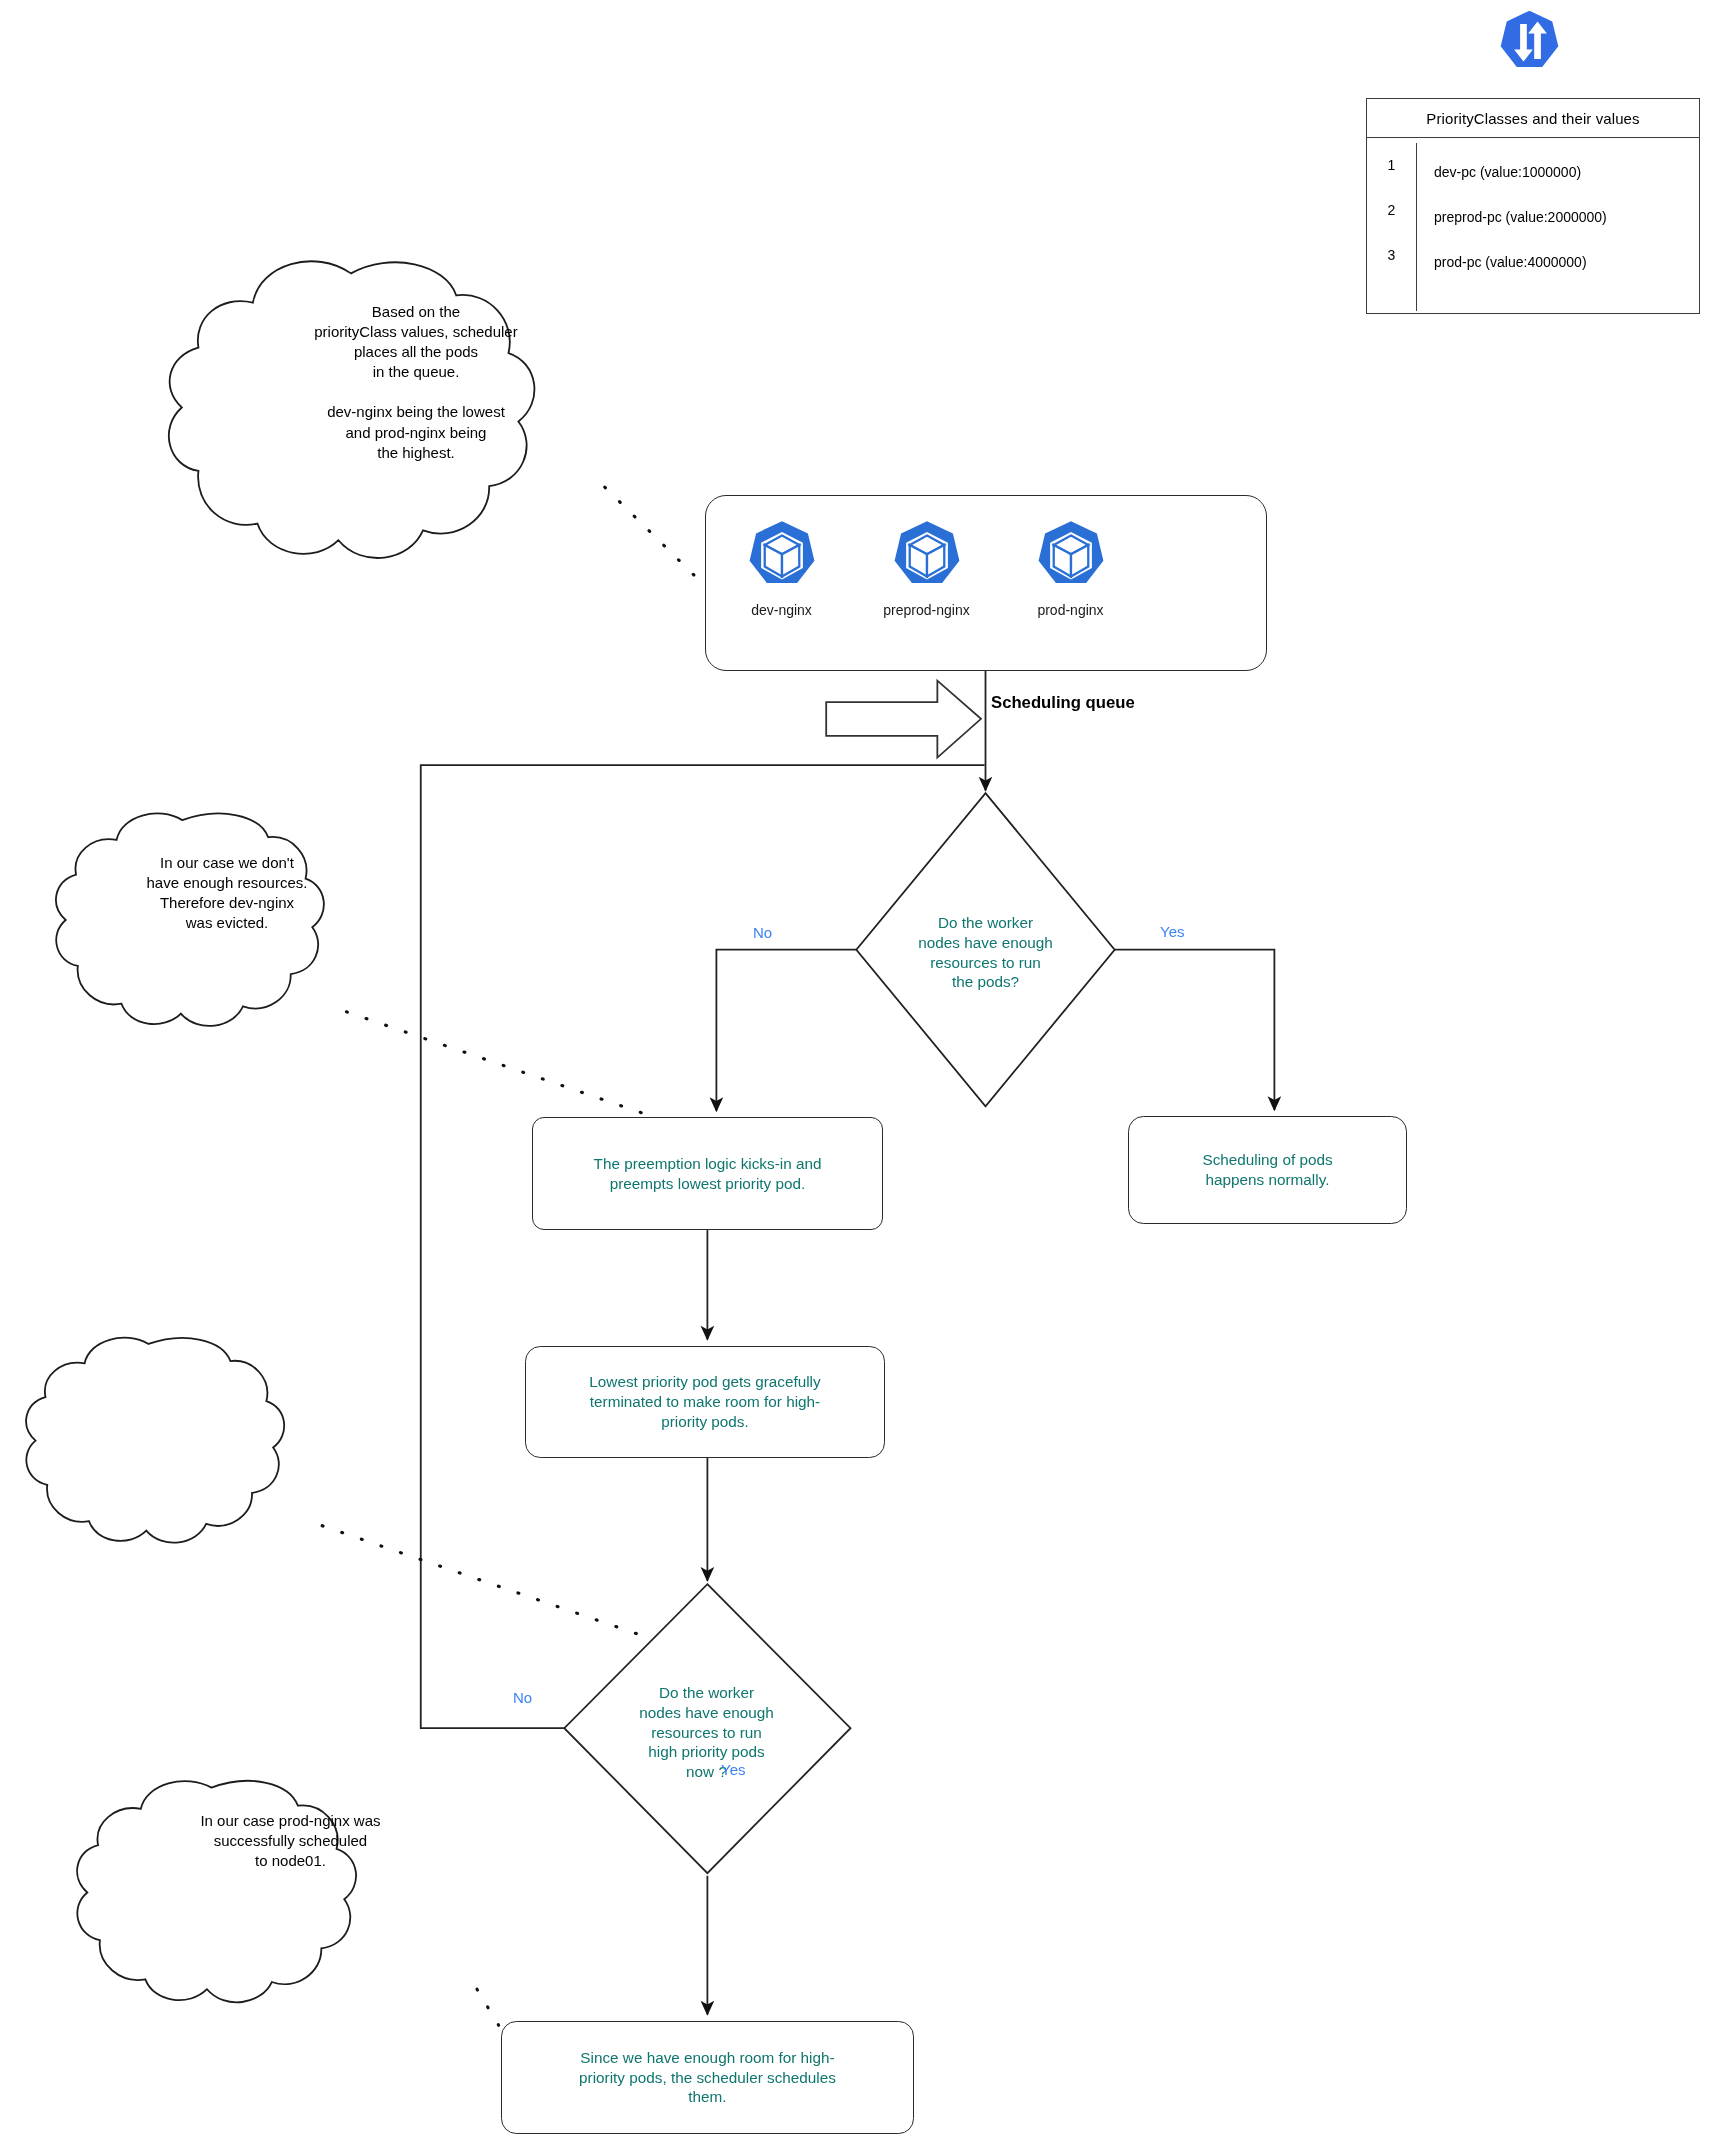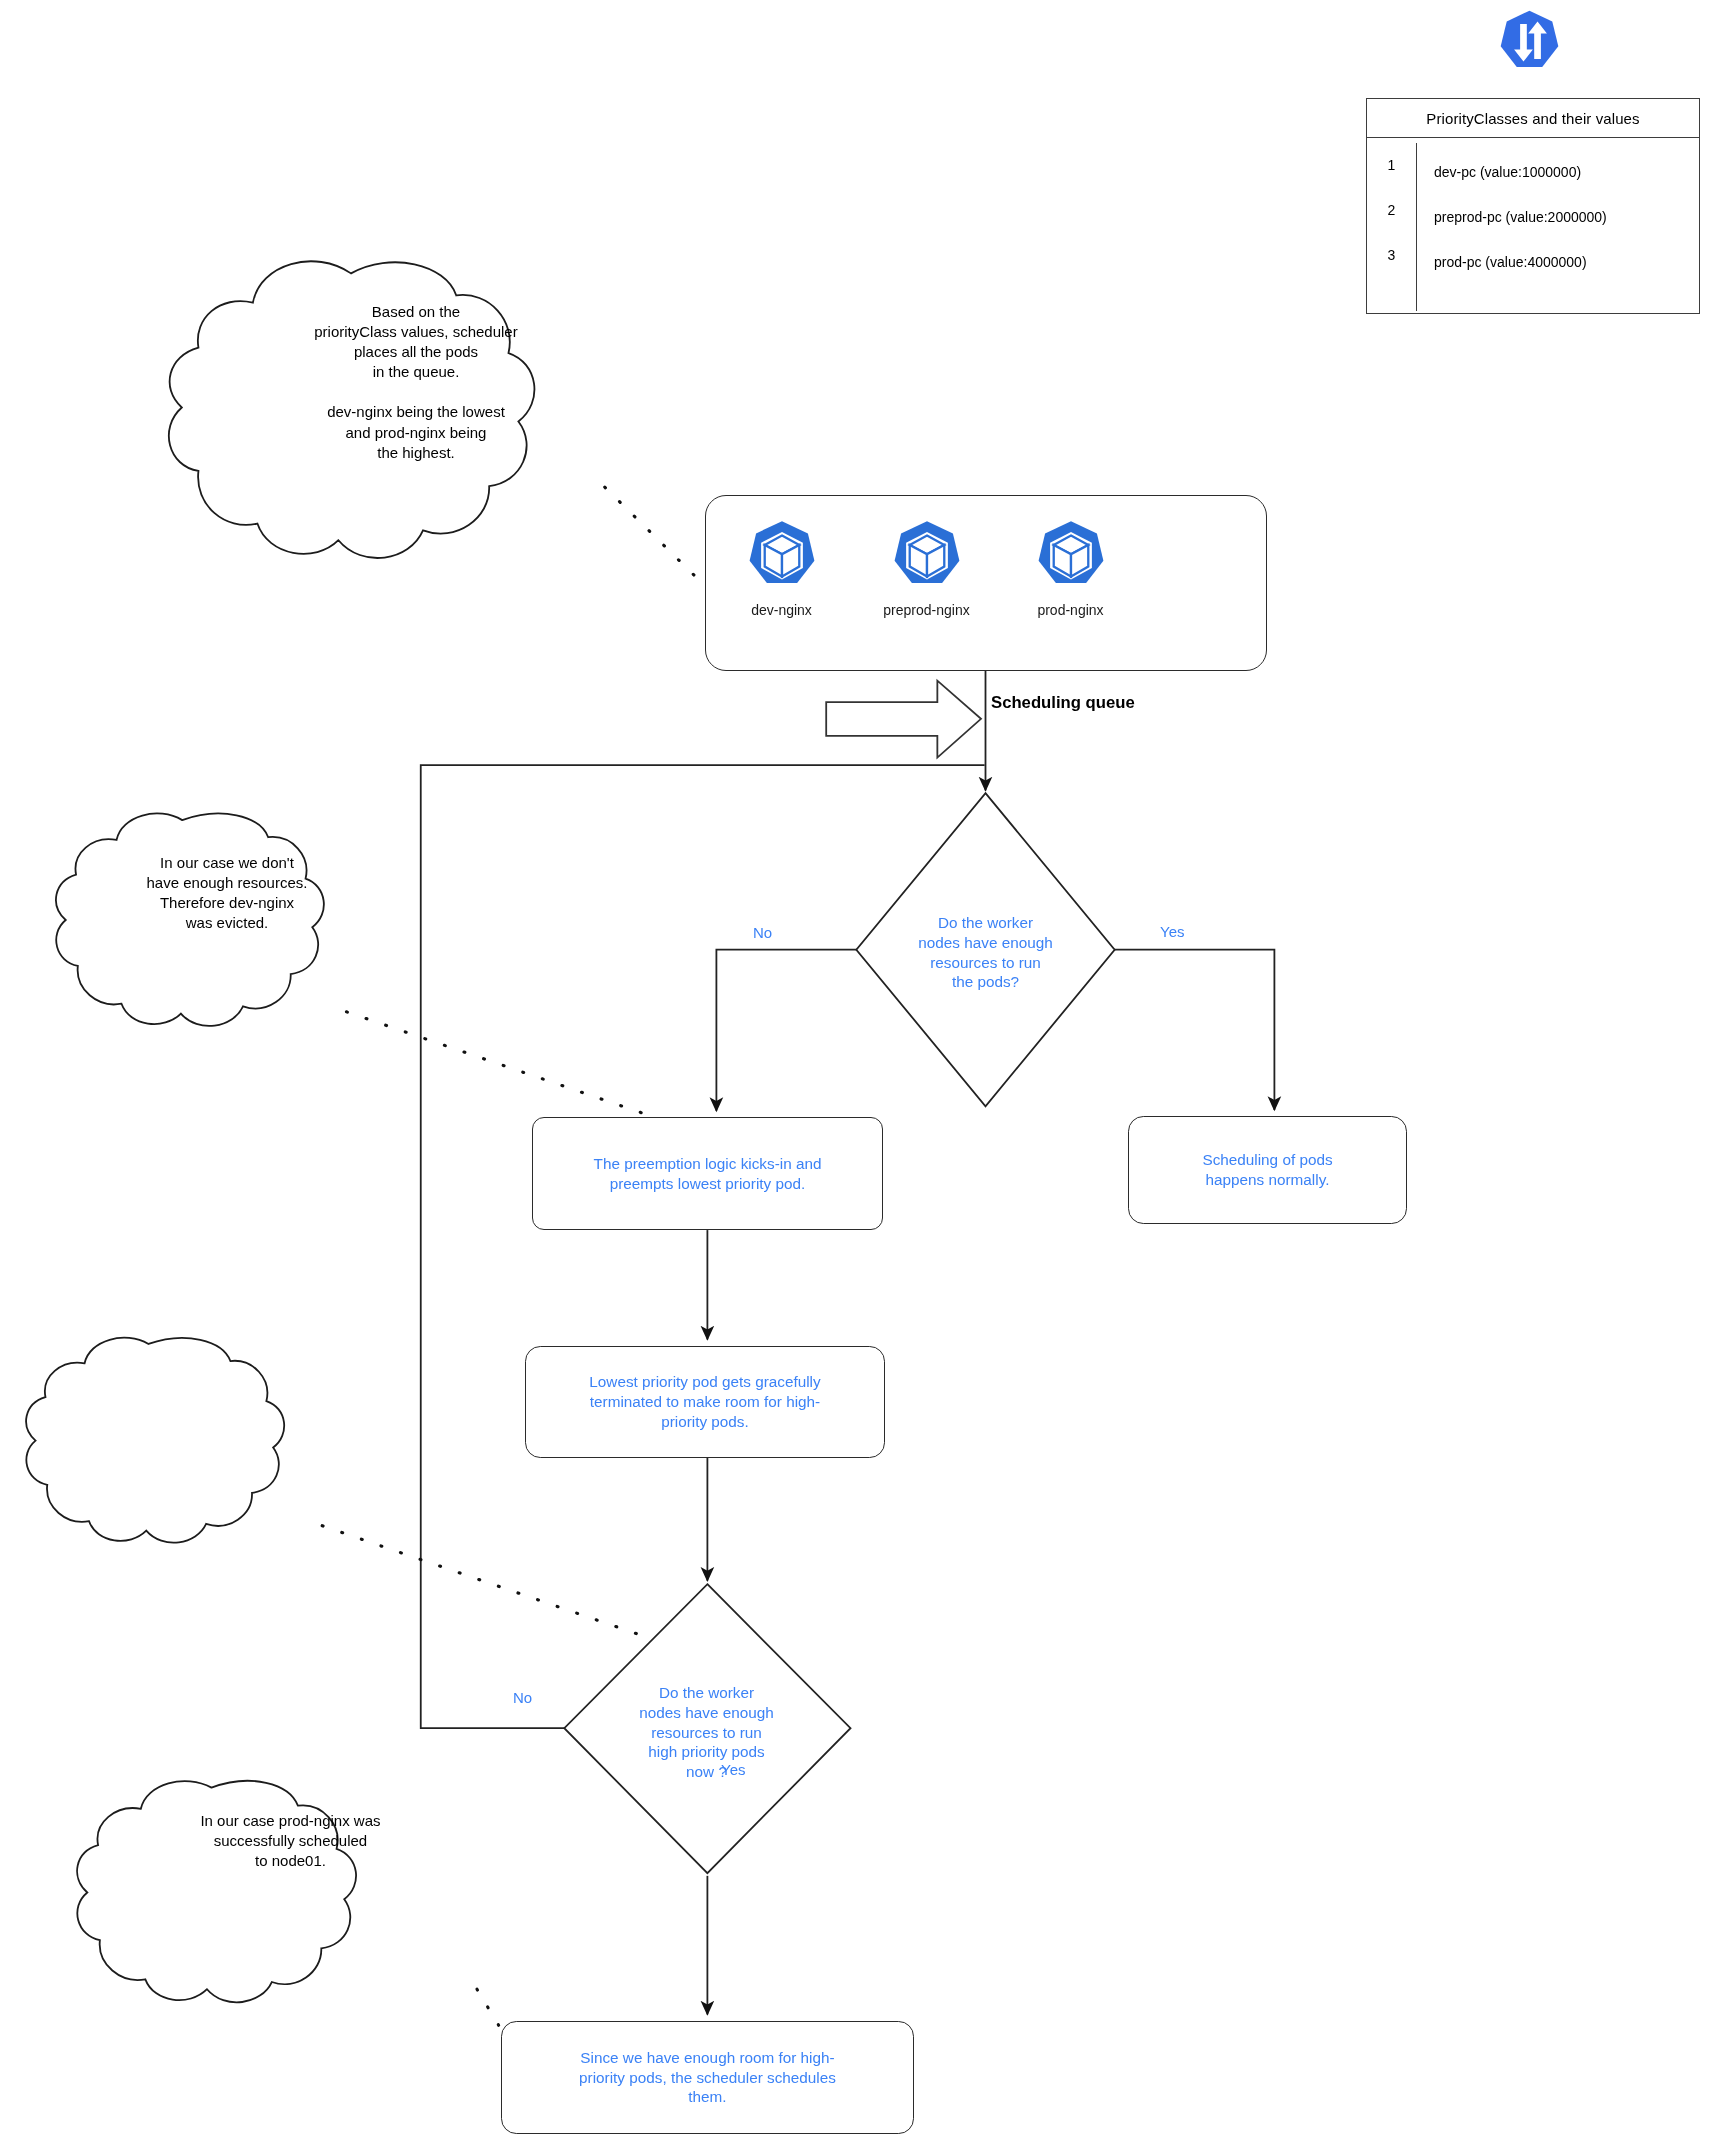--- a/index.html
+++ b/index.html
@@ -12,21 +12,21 @@
   #canvas{position:absolute;left:0;top:0;width:1728px;height:2151px;}
   svg.layer{position:absolute;left:0;top:0;width:1728px;height:2151px;pointer-events:none;}
 
   .node-text{
     position:absolute;
     display:flex;align-items:center;justify-content:center;
     text-align:center;
     line-height:1.30;
     white-space:pre-line;
     font-family:"Liberation Sans", sans-serif;
-    color:#3b82f6;
+    color:#0f766e;
   }
 
   
   #legend{
     position:absolute;left:1366px;top:98px;width:334px;height:216px;
     border:0.9px solid #3d3d3d;background:#fff;box-sizing:border-box;
   }
   #legend .lg-head{
     height:38px;border-bottom:0.9px solid #3d3d3d;
     display:flex;align-items:center;justify-content:center;

